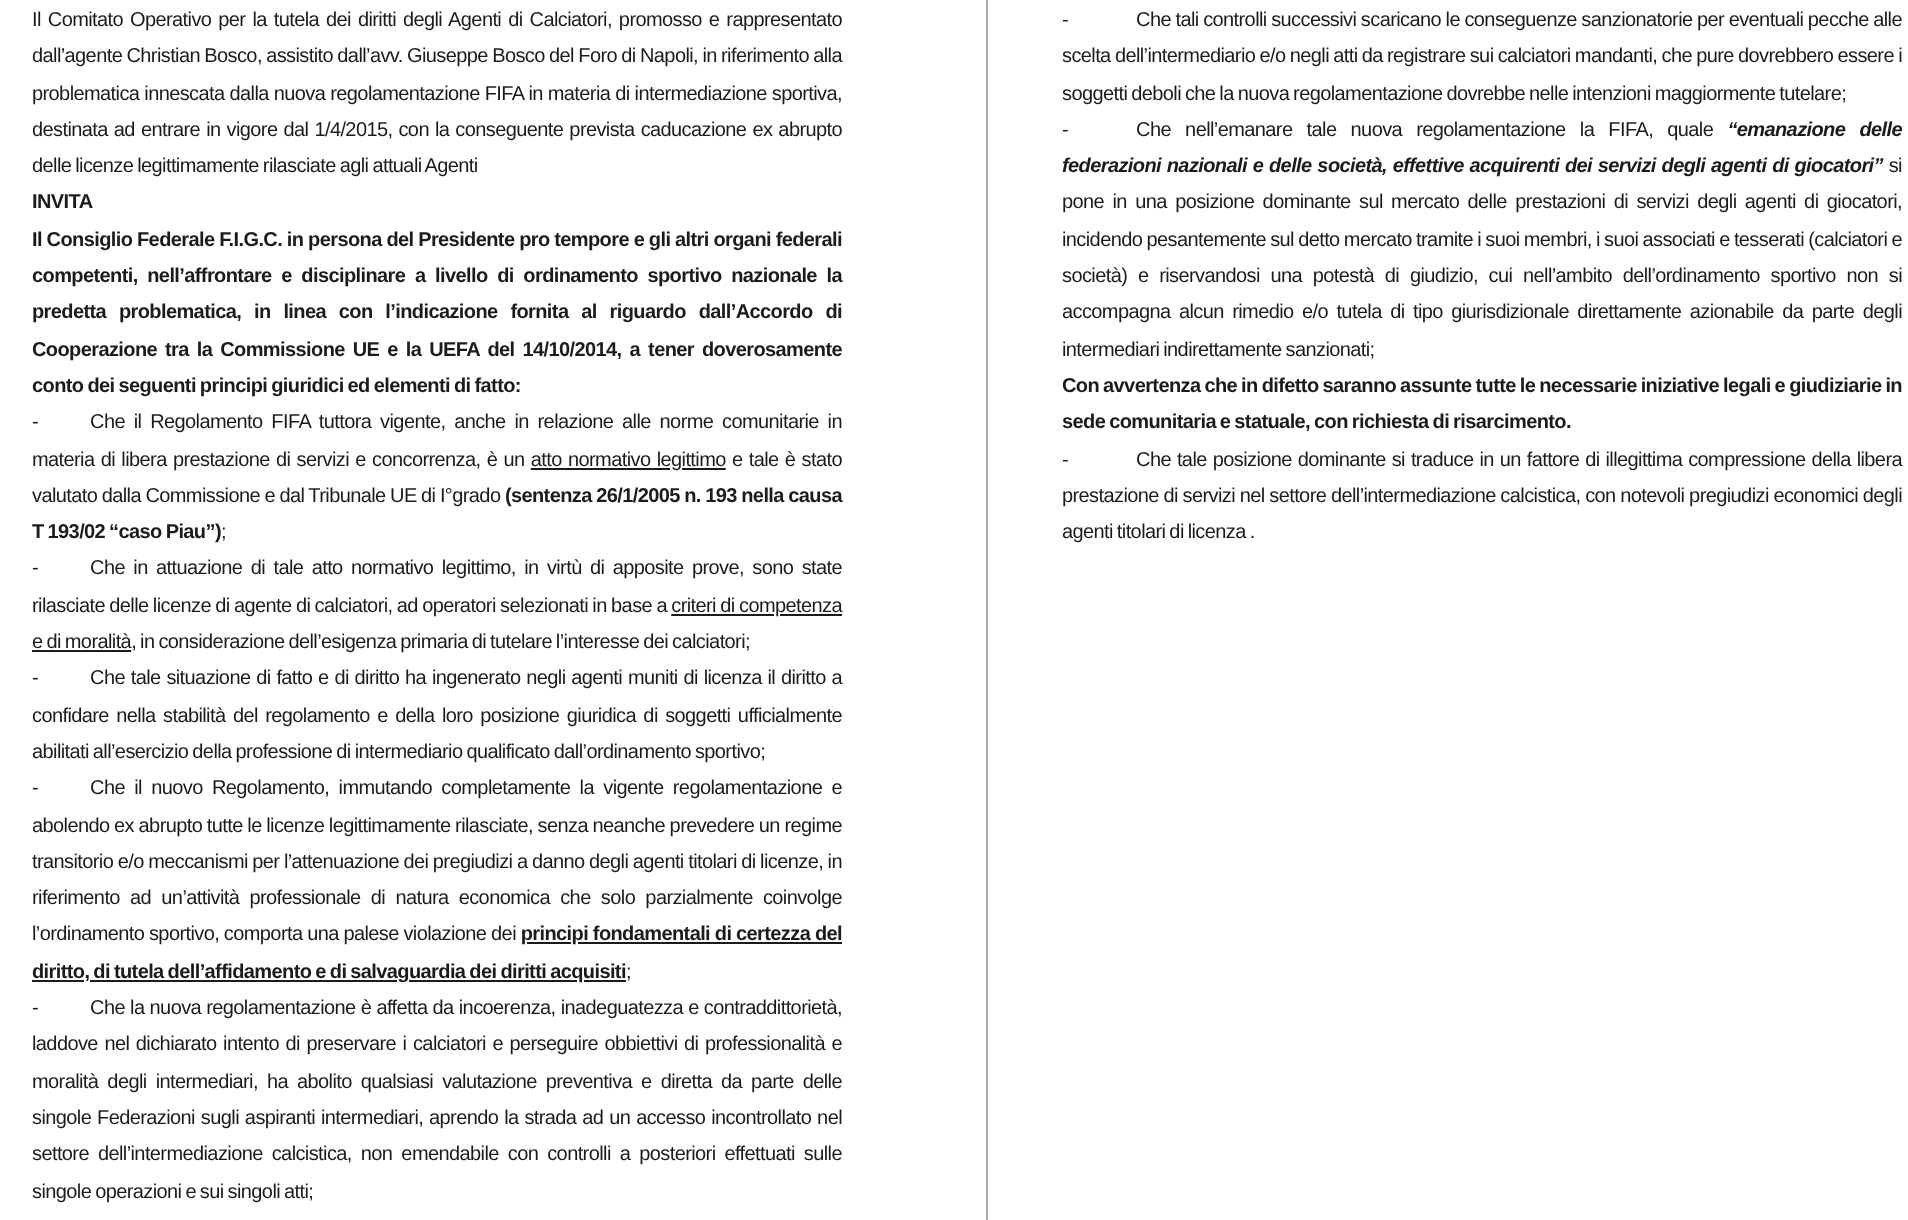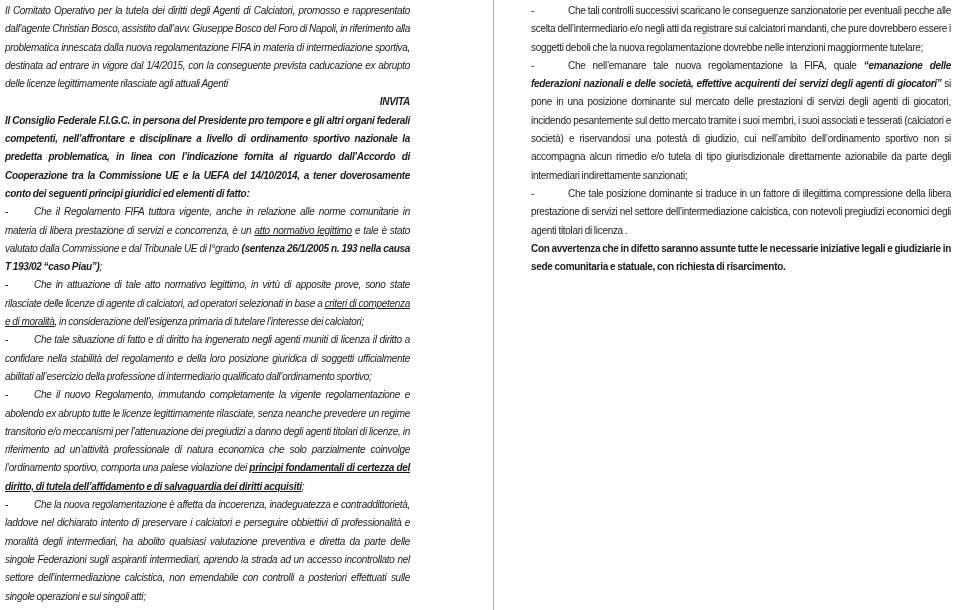--- a/index.html
+++ b/index.html
@@ -2,33 +2,33 @@
 <html lang="it"><head>
 <meta charset="utf-8">
 <style>
   html, body { margin:0; padding:0; }
   body {
     width:954px; height:610px; position:relative; overflow:hidden;
     background:#ffffff; color:#1b1b1b;
     font-family:"Liberation Sans","DejaVu Sans",sans-serif;
   }
   .page { position:absolute; top:2px; }
-  #page-left  { left:5px;  width:405px;font-style:italic; }
+  #page-left  { left:16px;  width:405px; }
   #page-right { left:531px; width:420px; }
   .divider {
     position:absolute; top:0; left:493px; width:1px; height:610px;
     background:#ababab;
   }
   .para {
     margin:0; text-align:justify;
     font-size:10px; line-height:18.3px;
     letter-spacing:-0.3px; word-spacing:-0.5px;
   }
   .bold   { font-weight:bold; }
-  .center { text-align:right; }
+  .center { text-align:left; }
   .u  { text-decoration:underline; }
   .bu { font-weight:bold; text-decoration:underline; }
   .bi { font-weight:bold; font-style:italic;margin-top:42px; }
   .tab { display:inline-block; width:26px; }
   #page-right .tab { width:34px; }
 </style>
 </head>
 <body>
 
 <div class="page" id="page-left">
@@ -52,17 +52,17 @@
 </div>
 
 <div class="divider"></div>
 
 <div class="page" id="page-right">
 
   <p class="para"><span class="dash">-</span><span class="tab"></span><span>Che tali controlli successivi scaricano le conseguenze sanzionatorie per eventuali pecche alle scelta dell’intermediario  e/o negli atti da registrare  sui calciatori mandanti, che pure dovrebbero essere i soggetti deboli che la nuova regolamentazione dovrebbe nelle intenzioni maggiormente tutelare;</span></p>
 
   <p class="para"><span class="dash">-</span><span class="tab"></span><span>Che nell’emanare tale nuova regolamentazione la FIFA, quale </span><span class="bi">“emanazione delle federazioni nazionali e delle società, effettive acquirenti dei servizi degli agenti di giocatori”</span><span> si pone in una posizione dominante sul mercato  delle prestazioni di servizi degli agenti di giocatori, incidendo  pesantemente sul detto mercato tramite i suoi membri, i suoi associati  e tesserati (calciatori e società) e riservandosi una potestà di giudizio,  cui nell’ambito dell’ordinamento sportivo non si accompagna  alcun rimedio e/o tutela di tipo giurisdizionale direttamente azionabile da parte degli intermediari indirettamente sanzionati;</span></p>
 
+  <p class="para bold"><span>Con avvertenza che in  difetto saranno assunte tutte le necessarie iniziative legali e giudiziarie in sede comunitaria e  statuale, con richiesta di risarcimento.</span></p>
+
   <p class="para"><span class="dash">-</span><span class="tab"></span><span>Che tale posizione dominante si traduce in un fattore di illegittima compressione della libera prestazione di servizi nel settore dell’intermediazione calcistica, con notevoli pregiudizi economici degli agenti titolari di licenza .</span></p>
-
-  <p class="para bold"><span>Con avvertenza che in  difetto saranno assunte tutte le necessarie iniziative legali e giudiziarie in sede comunitaria e  statuale, con richiesta di risarcimento.</span></p>
 
 </div>
 
 </body></html>

